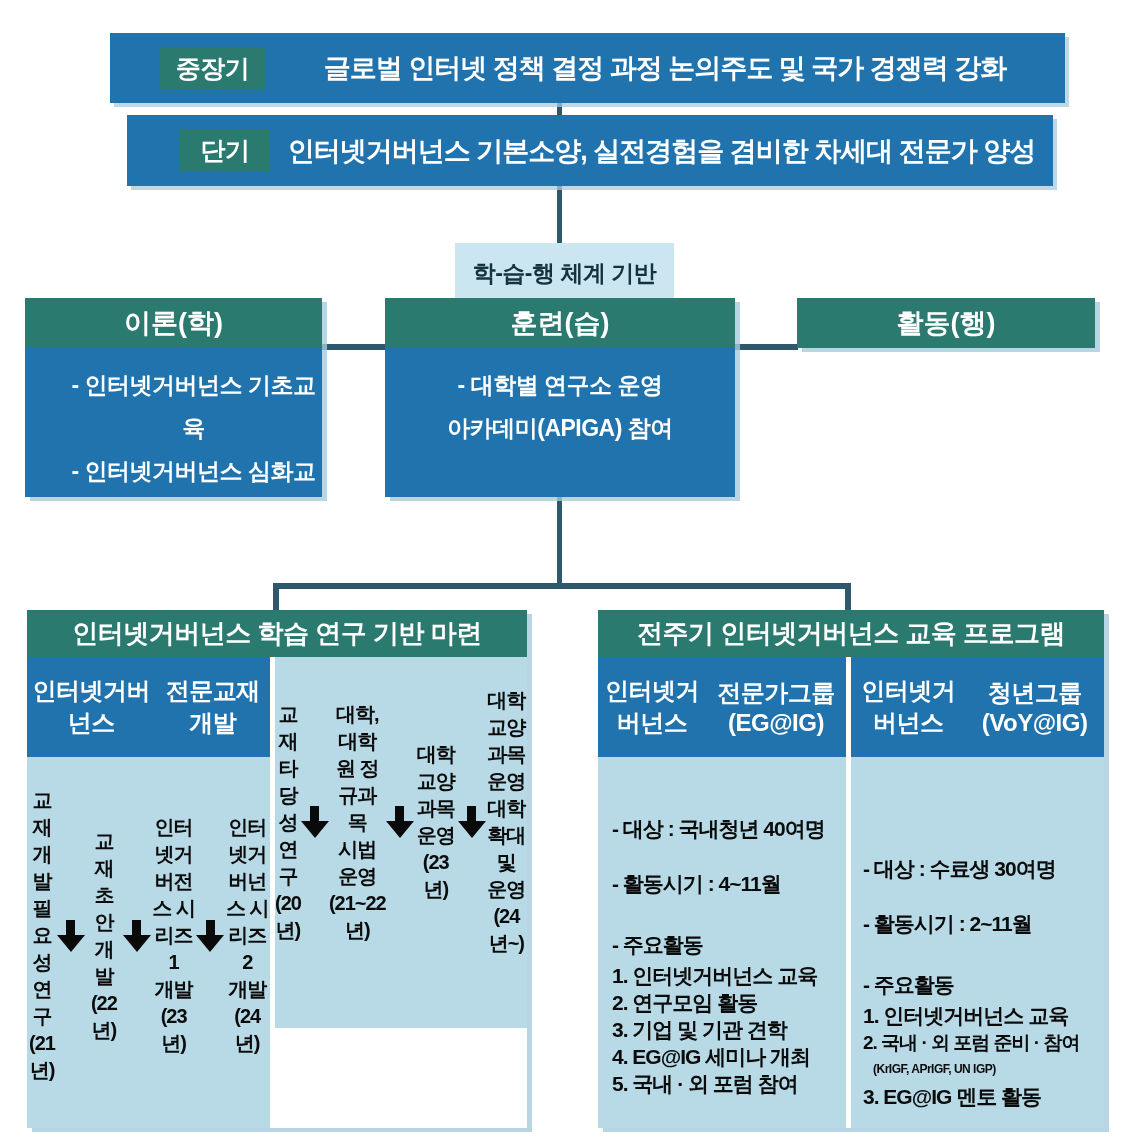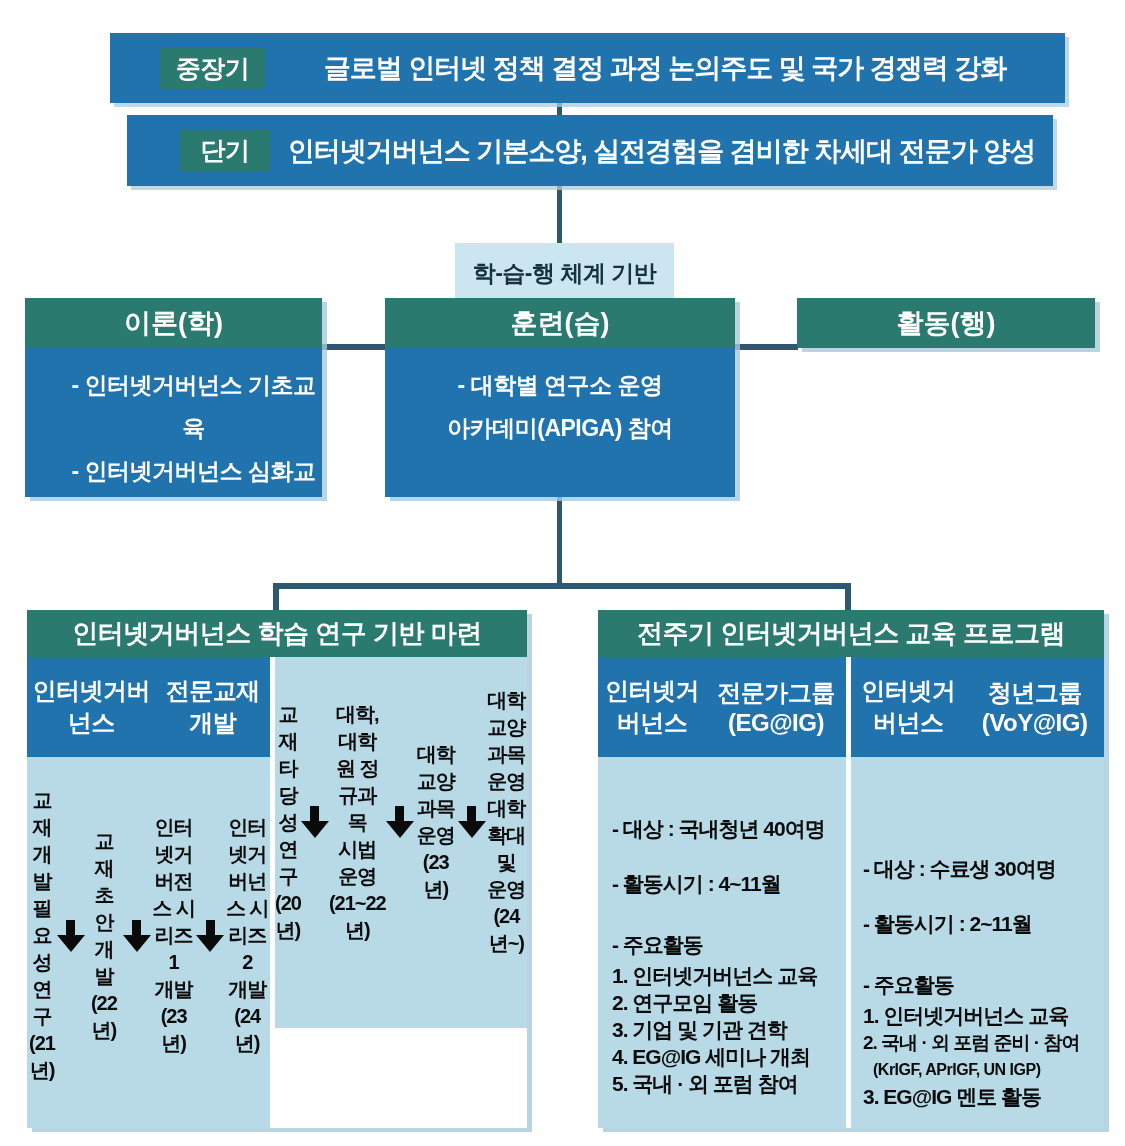--- a/index.html
+++ b/index.html
@@ -70,21 +70,21 @@
 
   
   .infocol { font-size:21px; letter-spacing:-1px; box-sizing:border-box; }
   .infocol.eg  { padding:58px 4px 0 14px; }
   .infocol.voy { padding:98px 2px 0 12px; }
   .info-line { margin-bottom:27px; }
   .info-line.last { margin-bottom:33px; }
   .act-label { margin-bottom:3px; }
   .act-line { line-height:27px; }
   .act-line.small { font-size:19px; }
-  .act-line.paren { font-size:16px; padding-left:10px; letter-spacing:-0.5px; }
+  .act-line.paren { font-size:12px; padding-left:10px; letter-spacing:-0.5px; }
 </style>
 </head>
 <body>
 
 <div class="canvas">
 
   <div class="connector" style="left:557px; top:103px; width:5px; height:13px;"></div>
   <div class="connector" style="left:557px; top:186px; width:5px; height:58px;"></div>
   <div class="connector" style="left:557px; top:288px; width:5px; height:11px;"></div>
   <div class="connector" style="left:321px; top:344px; width:65px; height:6px;"></div>

